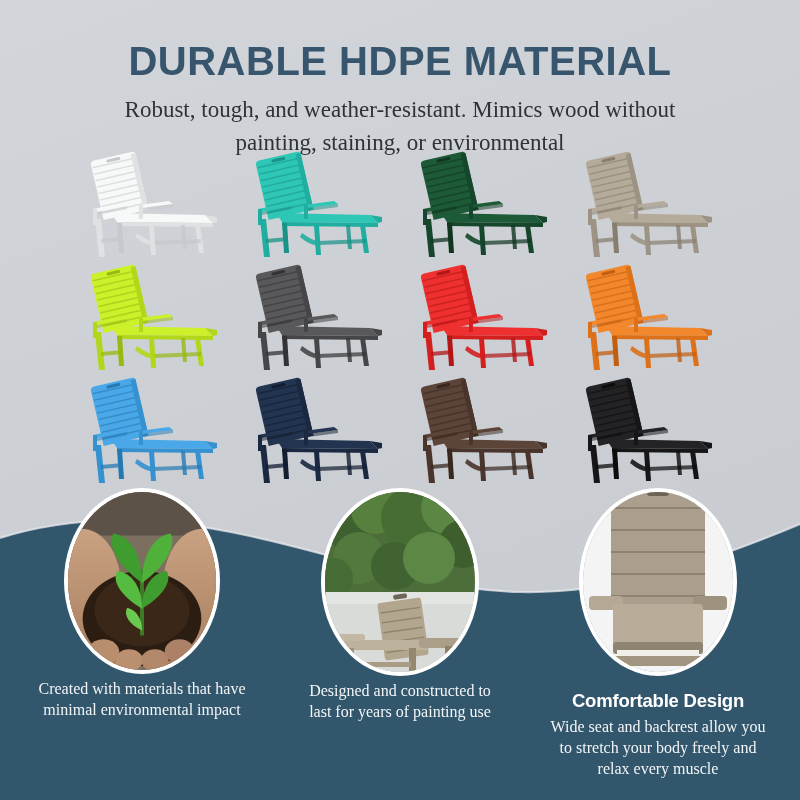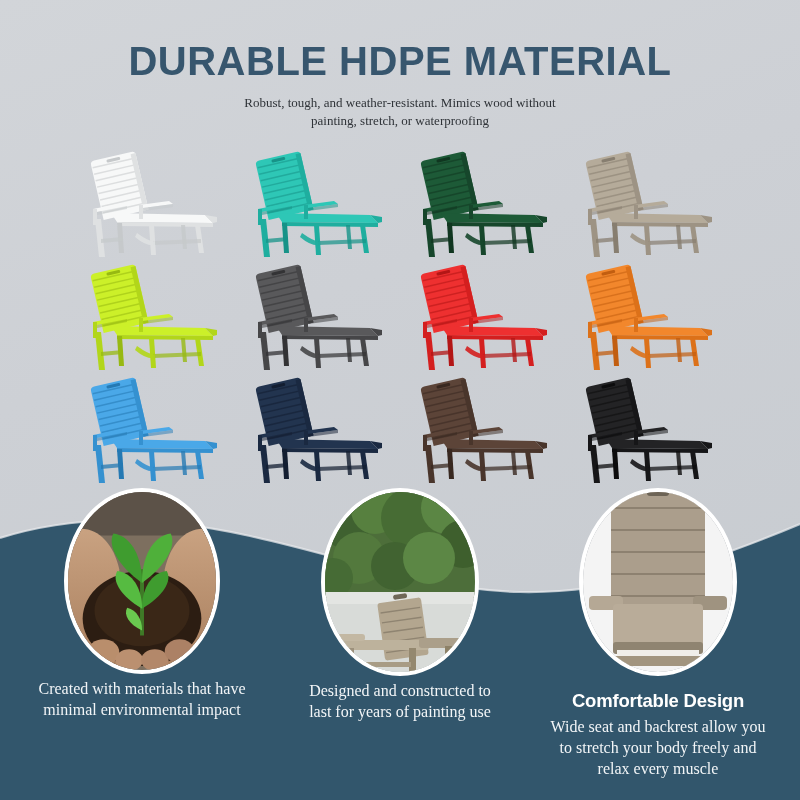--- a/index.html
+++ b/index.html
@@ -21,21 +21,21 @@
   
   .header{position:absolute;left:0;top:0;width:800px;text-align:center;}
   .title{
     margin:0;padding-top:40px;
     font-size:40px;font-weight:bold;letter-spacing:.5px;
     color:#37566e;line-height:1.05;
   }
   .subtitle{
     margin:0;padding-top:12px;
     font-family:"Liberation Serif",serif;
-    font-size:13px;line-height:1.42;color:#2f3338;
+    font-size:23px;line-height:1.42;color:#2f3338;
   }
   .subtitle span{display:block;}
 
   
   .grid{
     position:absolute;left:70px;top:150px;width:660px;height:340px;
     display:grid;grid-template-columns:repeat(4,1fr);grid-template-rows:repeat(3,1fr);
   }
   .cell{position:relative;display:flex;align-items:center;justify-content:center;}
   .cell svg{display:block;width:152px;height:108px;overflow:visible;}
@@ -79,21 +79,21 @@
     <svg viewBox="0 0 800 330" preserveAspectRatio="none">
       <path id="wavePath" d="M0,68 C70,46 150,44 250,66 C350,88 430,120 520,122 C610,124 700,96 800,54 L800,330 L0,330 Z" fill="#32566c"></path>
       <path d="M0,68 C70,46 150,44 250,66 C350,88 430,120 520,122 C610,124 700,96 800,54" fill="none" stroke="#e8eaec" stroke-width="2.2" opacity=".75"></path>
     </svg>
   </div>
 
   <div class="header">
     <h1 class="title">DURABLE HDPE MATERIAL</h1>
     <p class="subtitle">
       <span>Robust, tough, and weather-resistant. Mimics wood without</span>
-      <span>painting, stretch, or waterproofing</span>
+      <span>painting, staining, or environmental</span>
     </p>
   </div>
 
   <div class="grid" id="chair-grid">
       <div class="cell">
         <svg viewBox="0 0 152 108">
           <g>
             <g transform="rotate(-13 46 44)">
               <path d="M22,6 q0,-4 4,-4 L64,2 q4,0 4,4 L68,62 L22,62 Z" fill="#f7f8f8"></path>
               <rect x="23" y="8" width="44" height="1.5" fill="#c6c9cb" opacity=".55"></rect>

